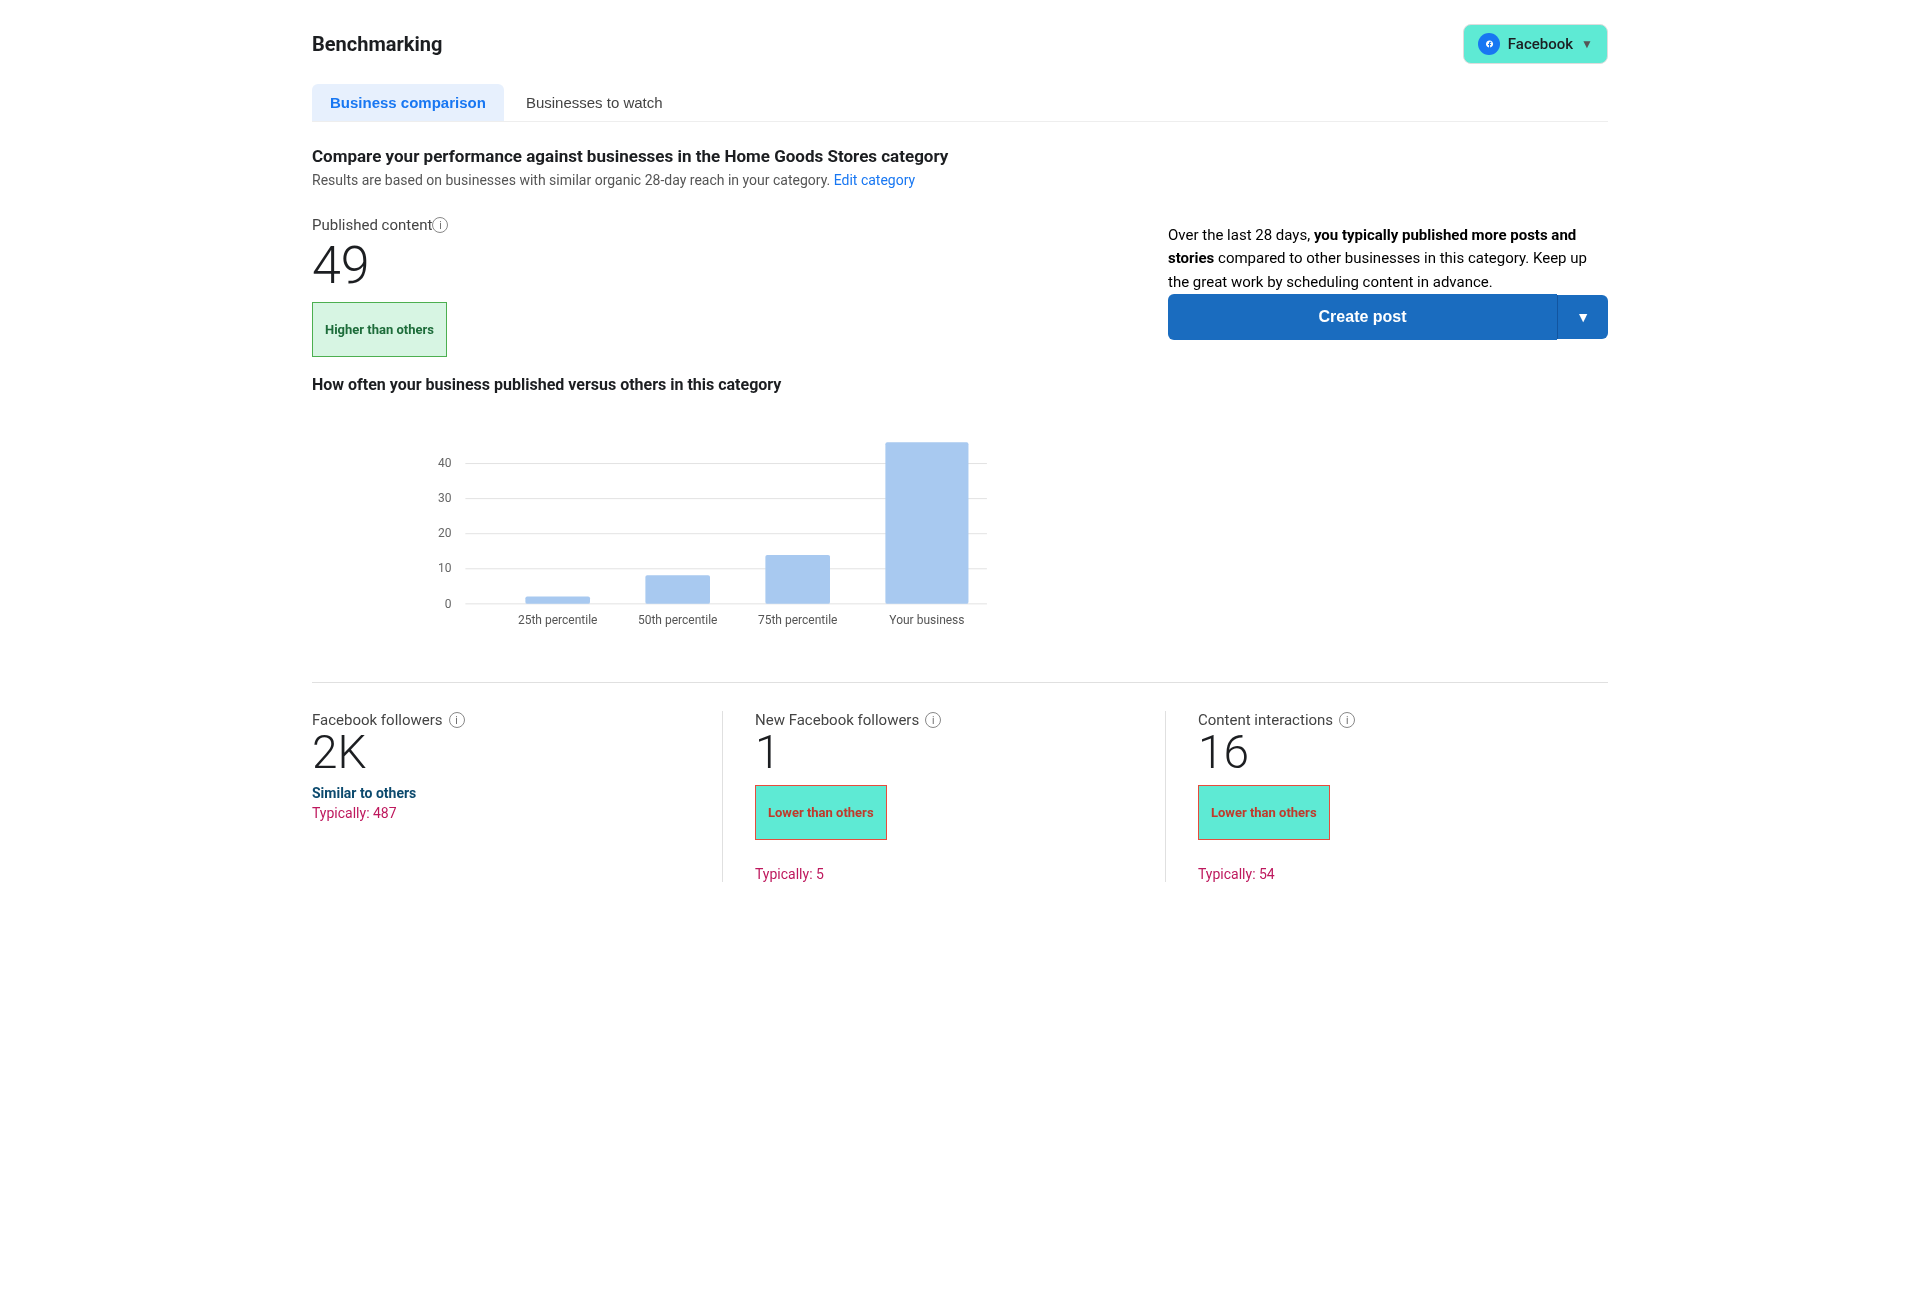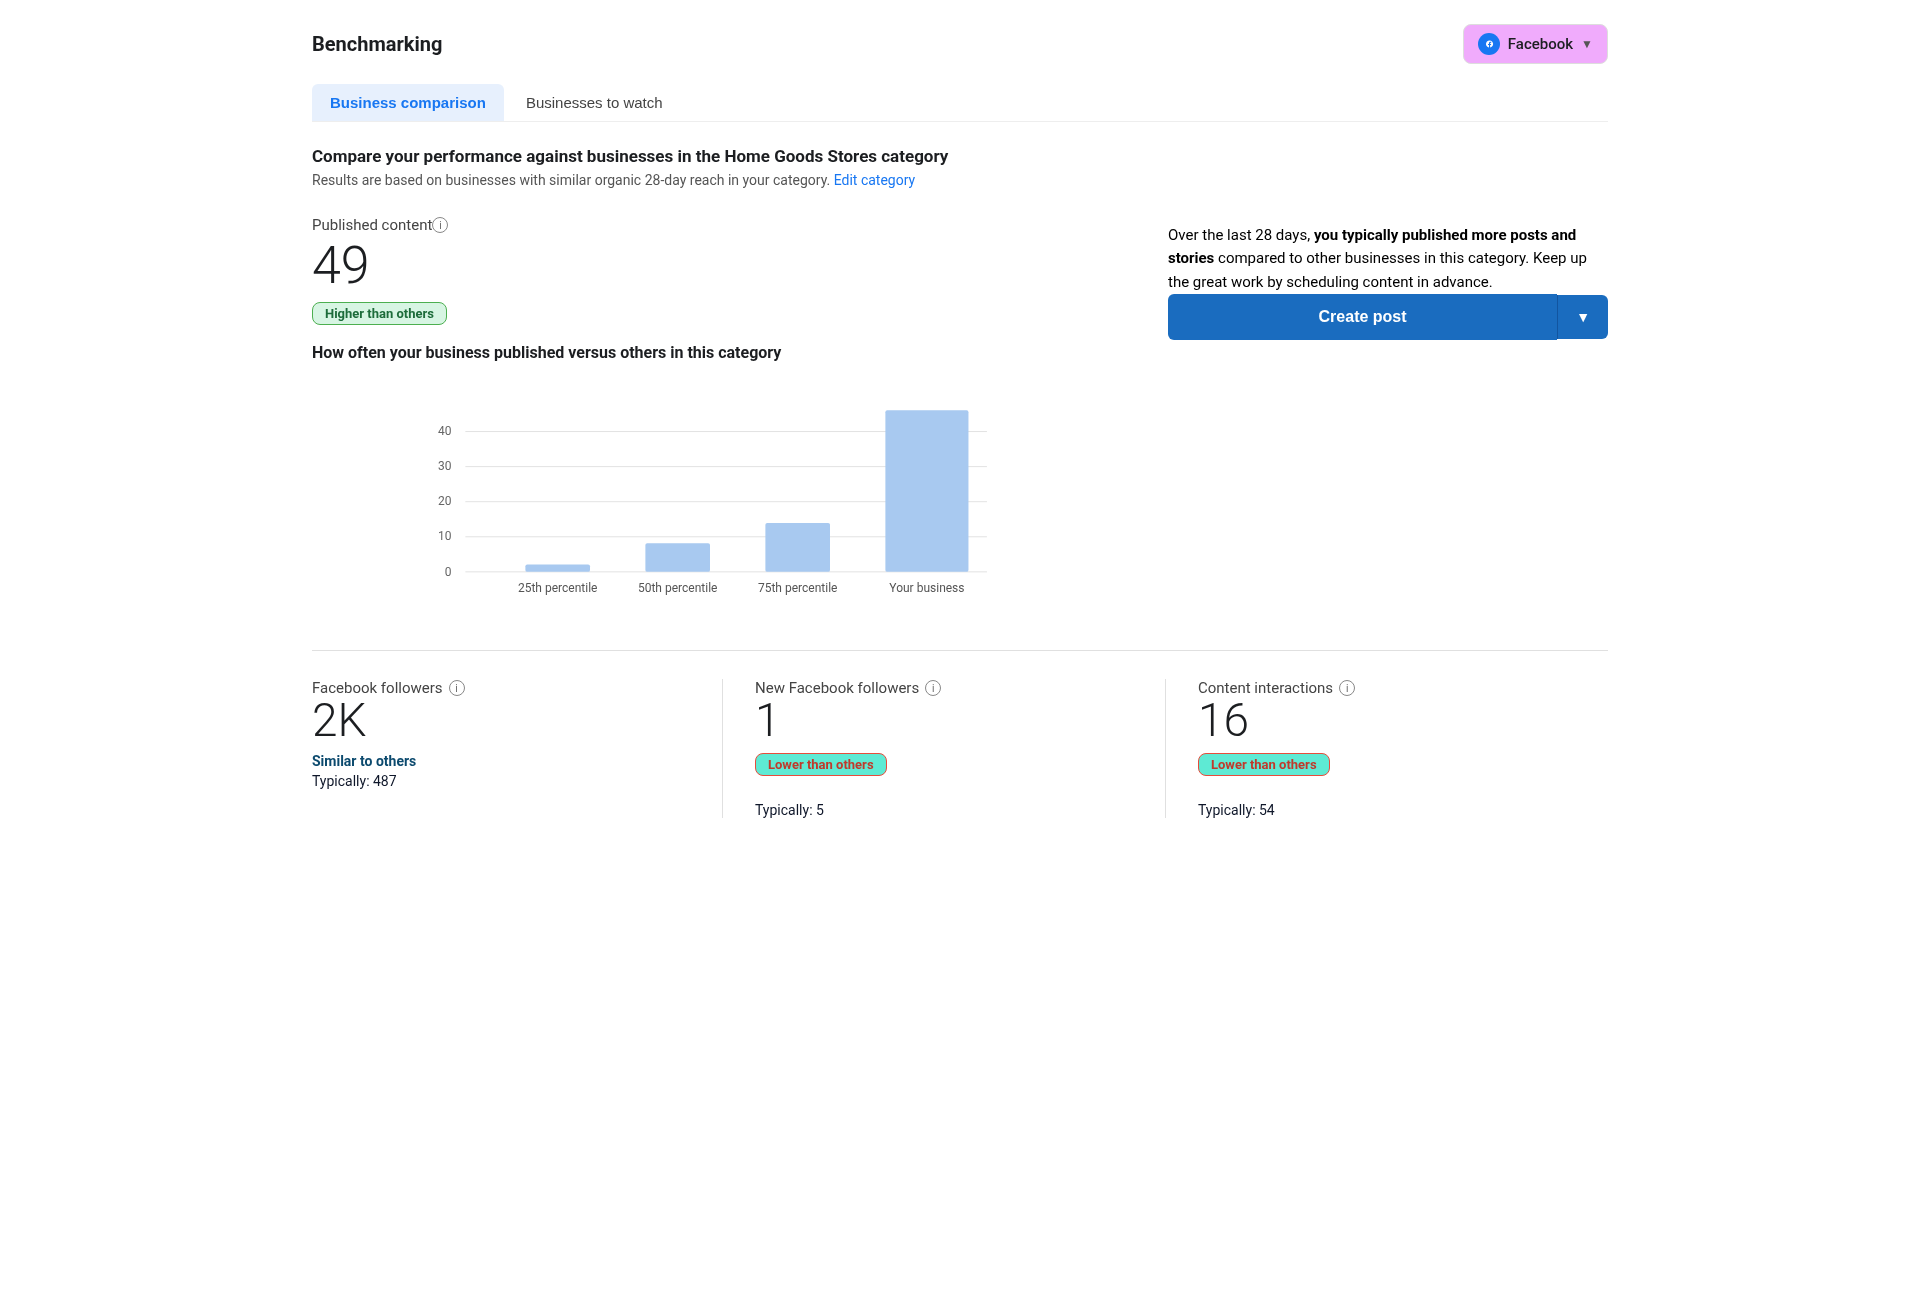--- a/index.html
+++ b/index.html
@@ -29,21 +29,21 @@
     .fb-selector {
       display: flex;
       align-items: center;
       border: 1px solid #ddd;
       border-radius: 8px;
       padding: 8px 14px;
       gap: 8px;
       cursor: pointer;
       font-size: 15px;
       font-weight: 500;
-      background: #f0abfc;
+      background: #5eead4;
     }
     .fb-logo {
       width: 22px;
       height: 22px;
     }
     .chevron-down {
       font-size: 12px;
       color: #555;
     }
 
@@ -124,22 +124,22 @@
       cursor: pointer;
     }
     .metric-value {
       font-size: 52px;
       font-weight: 300;
       line-height: 1;
       margin-bottom: 10px;
     }
     .badge {
       display: inline-block;
-      padding: 3px 12px;
-      border-radius: 8px;
+      padding: 19px 12px;
+      border-radius: 0;
       font-size: 13px;
       font-weight: 700;
       margin-bottom: 18px;
     }
     .badge-green {
       background: #d7f5e3;
       color: #1d6c3a;
       border: 1.5px solid #4caf50;
     }
     .badge-red {
@@ -233,21 +233,21 @@
       margin-bottom: 10px;
     }
     .similar-text {
       font-size: 14px;
       font-weight: 700;
       color: #0c4a6e;
       margin-bottom: 4px;
     }
     .typically-text {
       font-size: 14px;
-      color: #0f172a;
+      color: #be185d;
     }
   </style>
 </head>
 <body>
 
 <div class="page-wrapper">
 
   <div class="header">
     <h1 class="page-title">Benchmarking</h1>
     <div class="fb-selector">

